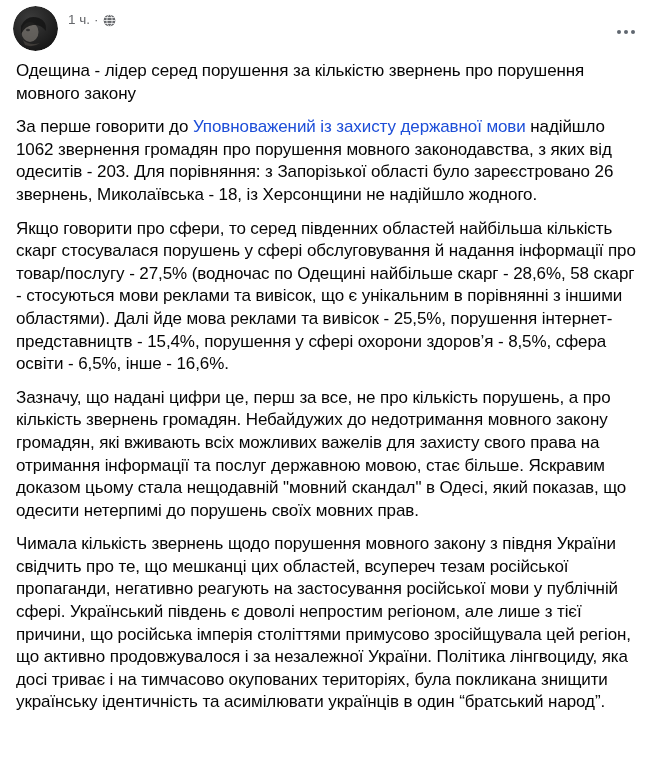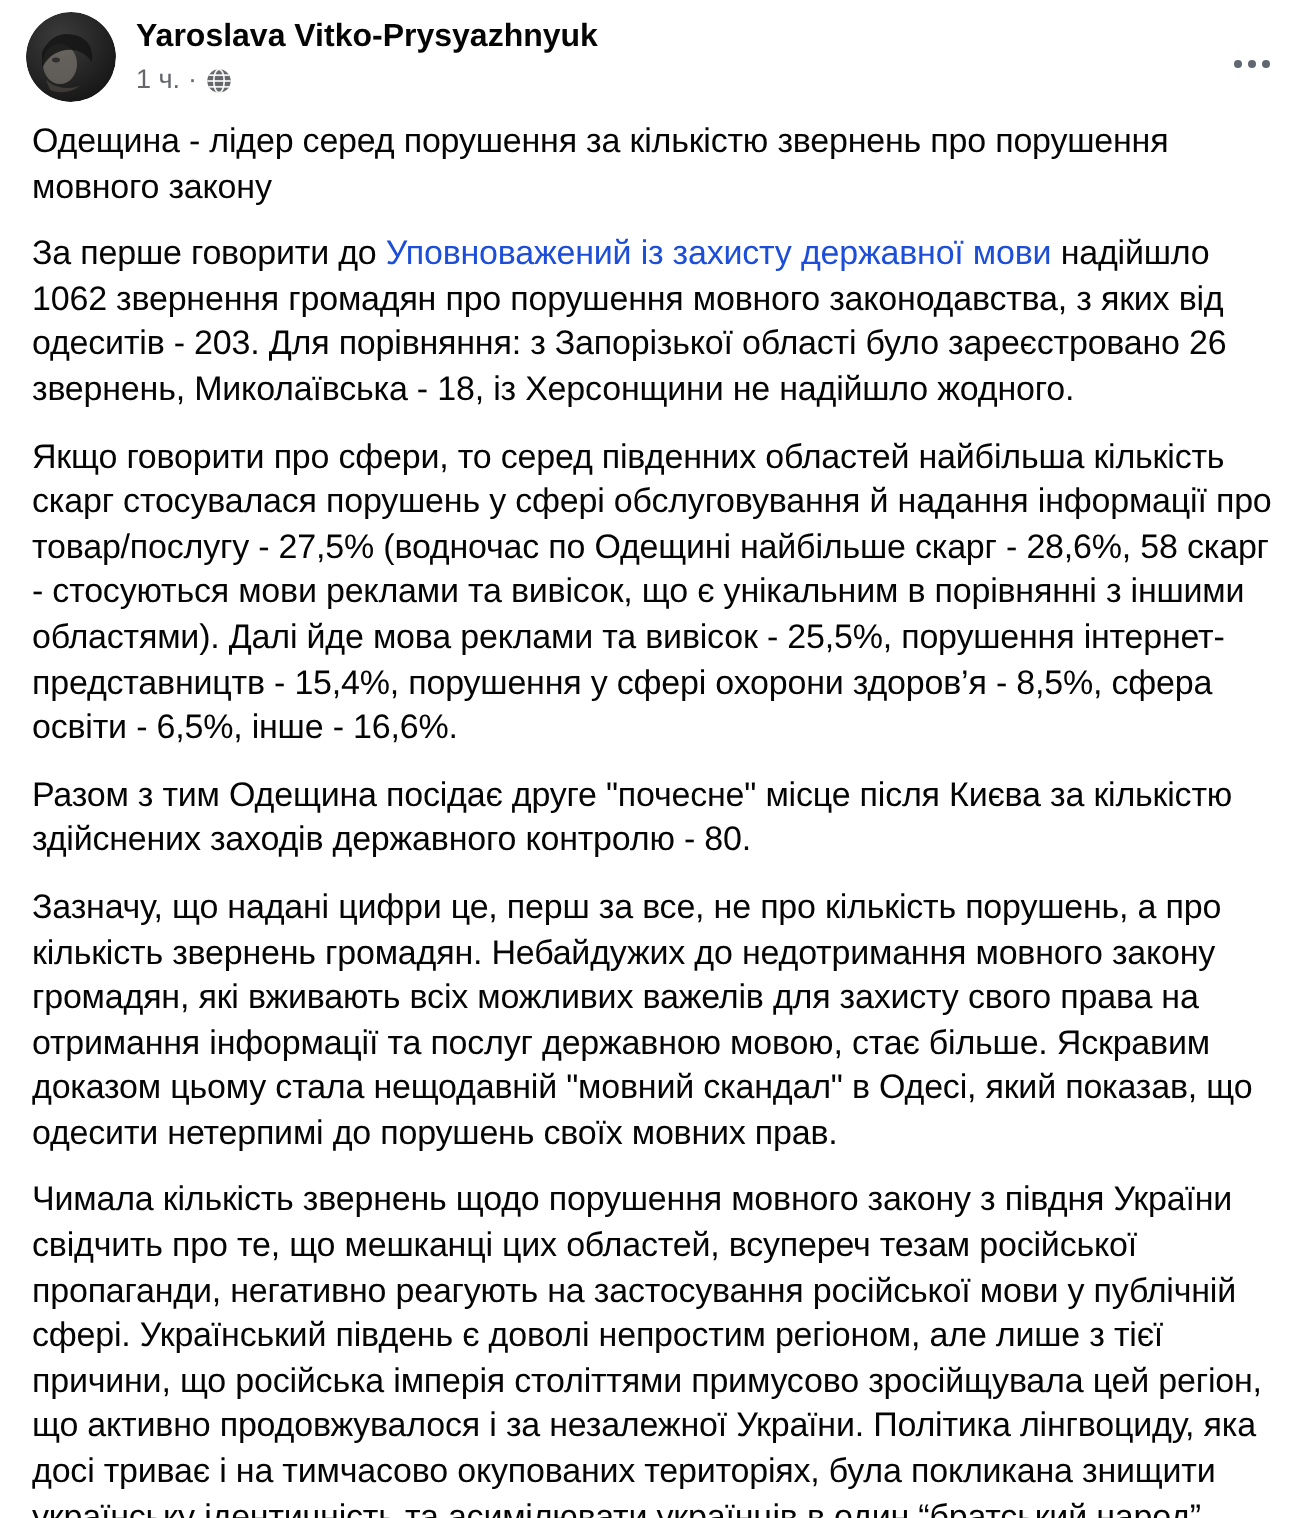--- a/index.html
+++ b/index.html
@@ -101,21 +101,20 @@
         </defs>
         <circle cx="22.5" cy="22.5" r="22.5" fill="url(#avbg)"></circle>
         <ellipse cx="17" cy="26" rx="8.5" ry="10" fill="#8f8a84" opacity="0.55"></ellipse>
         <path d="M8 20 Q14 8 26 12 Q34 15 33 25 Q28 18 20 19 Q12 20 8 28 Z" fill="#141414" opacity="0.85"></path>
         <ellipse cx="15" cy="24" rx="2" ry="1.2" fill="#2a2a2a" opacity="0.9"></ellipse>
         <path d="M10 34 Q17 40 27 37 Q20 42 12 39 Z" fill="#5c5650" opacity="0.5"></path>
       </svg>
     </div>
 
     <div class="header-text">
-      <div class="author">Yaroslava Vitko-Prysyazhnyuk</div>
       <div class="meta-row">
         <span>1 ч.</span>
         <span class="sep">·</span>
         <span class="globe">
           <svg width="13" height="13" viewBox="0 0 16 16">
             <circle cx="8" cy="8" r="7.2" fill="#65676b"></circle>
             <ellipse cx="8" cy="8" rx="3.2" ry="7.2" fill="none" stroke="#ffffff" stroke-width="1.1" opacity="0.9"></ellipse>
             <line x1="0.8" y1="8" x2="15.2" y2="8" stroke="#ffffff" stroke-width="1.1" opacity="0.9"></line>
             <line x1="1.8" y1="4.4" x2="14.2" y2="4.4" stroke="#ffffff" stroke-width="1.1" opacity="0.9"></line>
             <line x1="1.8" y1="11.6" x2="14.2" y2="11.6" stroke="#ffffff" stroke-width="1.1" opacity="0.9"></line>
@@ -131,18 +130,17 @@
         <circle cx="17" cy="10" r="2" fill="#606770"></circle>
       </svg>
     </div>
 
   </div>
 
   <div class="post-body">
     <p>Одещина - лідер серед порушення за кількістю звернень про порушення мовного закону</p>
     <p><span>За перше говорити до </span><a class="post-link">Уповноважений із захисту державної мови</a><span> надійшло 1062 звернення громадян про порушення мовного законодавства, з яких від одеситів - 203. Для порівняння: з Запорізької області було зареєстровано 26 звернень, Миколаївська - 18, із Херсонщини не надійшло жодного.</span></p>
     <p>Якщо говорити про сфери, то серед південних областей найбільша кількість скарг стосувалася порушень у сфері обслуговування й надання інформації про товар/послугу - 27,5% (водночас по Одещині найбільше скарг - 28,6%, 58 скарг - стосуються мови реклами та вивісок, що є унікальним в порівнянні з іншими областями). Далі йде мова реклами та вивісок - 25,5%, порушення інтернет-представництв - 15,4%, порушення у сфері охорони здоров’я - 8,5%, сфера освіти - 6,5%, інше - 16,6%.</p>
-    <p>Разом з тим Одещина посідає друге "почесне" місце після Києва за кількістю здійснених заходів державного контролю - 80.</p>
     <p>Зазначу, що надані цифри це, перш за все, не про кількість порушень, а про кількість звернень громадян. Небайдужих до недотримання мовного закону громадян, які вживають всіх можливих важелів для захисту свого права на отримання інформації та послуг державною мовою, стає більше. Яскравим доказом цьому стала нещодавній "мовний скандал" в Одесі, який показав, що одесити нетерпимі до порушень своїх мовних прав.</p>
     <p>Чимала кількість звернень щодо порушення мовного закону з півдня України свідчить про те, що мешканці цих областей, всупереч тезам російської пропаганди, негативно реагують на застосування російської мови у публічній сфері. Український південь є доволі непростим регіоном, але лише з тієї причини, що російська імперія століттями примусово зросійщувала цей регіон, що активно продовжувалося і за незалежної України. Політика лінгвоциду, яка досі триває і на тимчасово окупованих територіях, була покликана знищити українську ідентичність та асимілювати українців в один “братський народ”.</p>
   </div>
 
 </div>
 
 </body></html>

